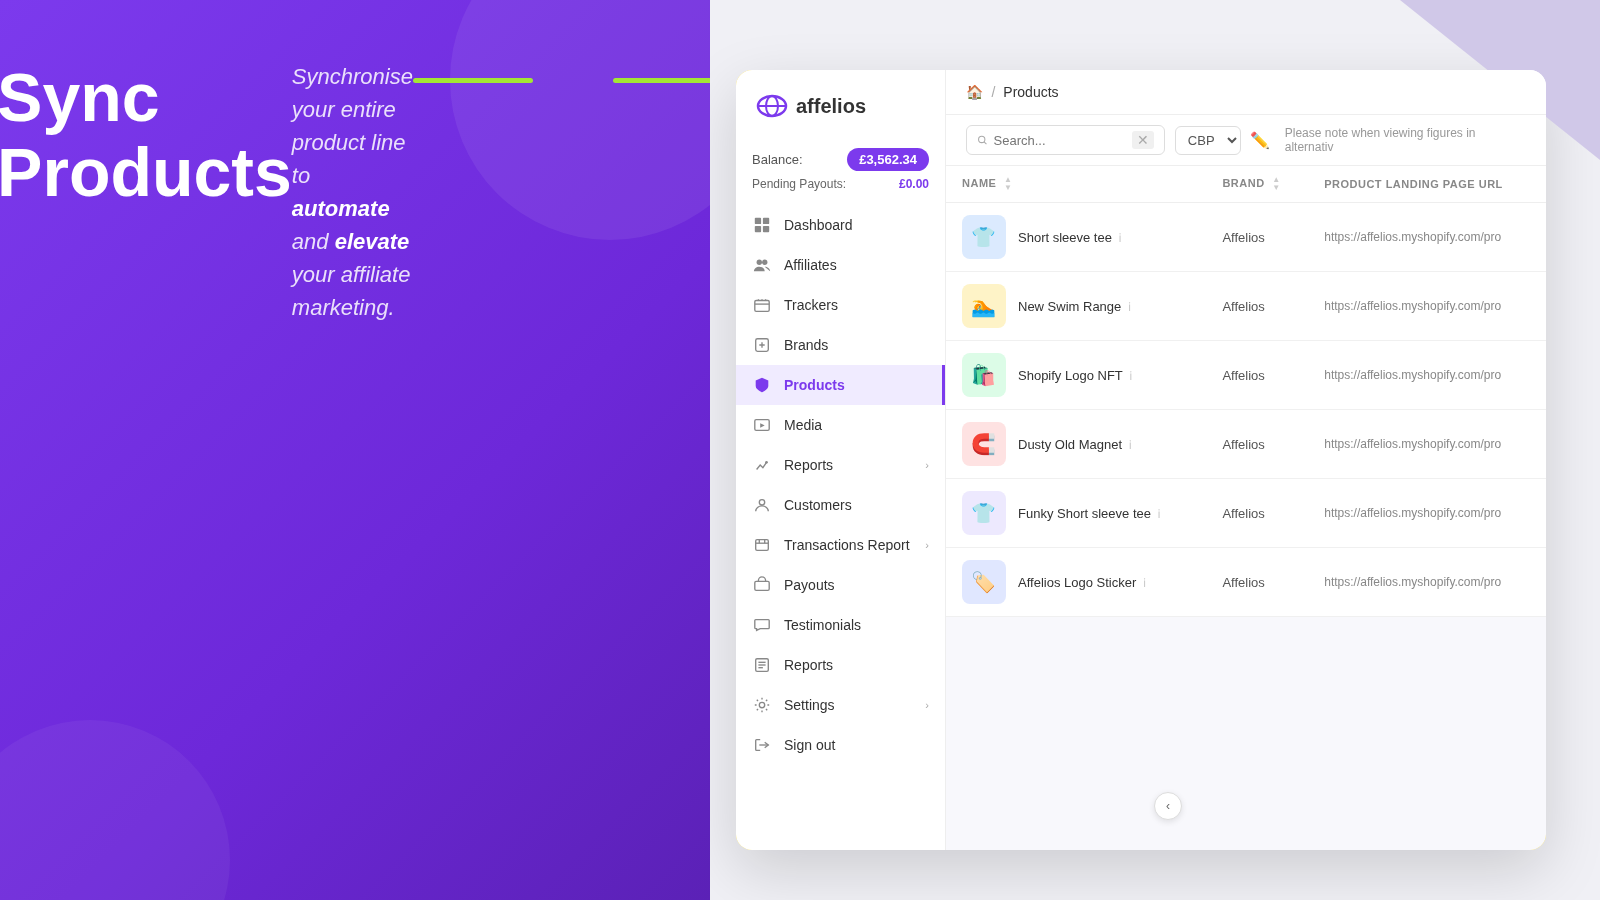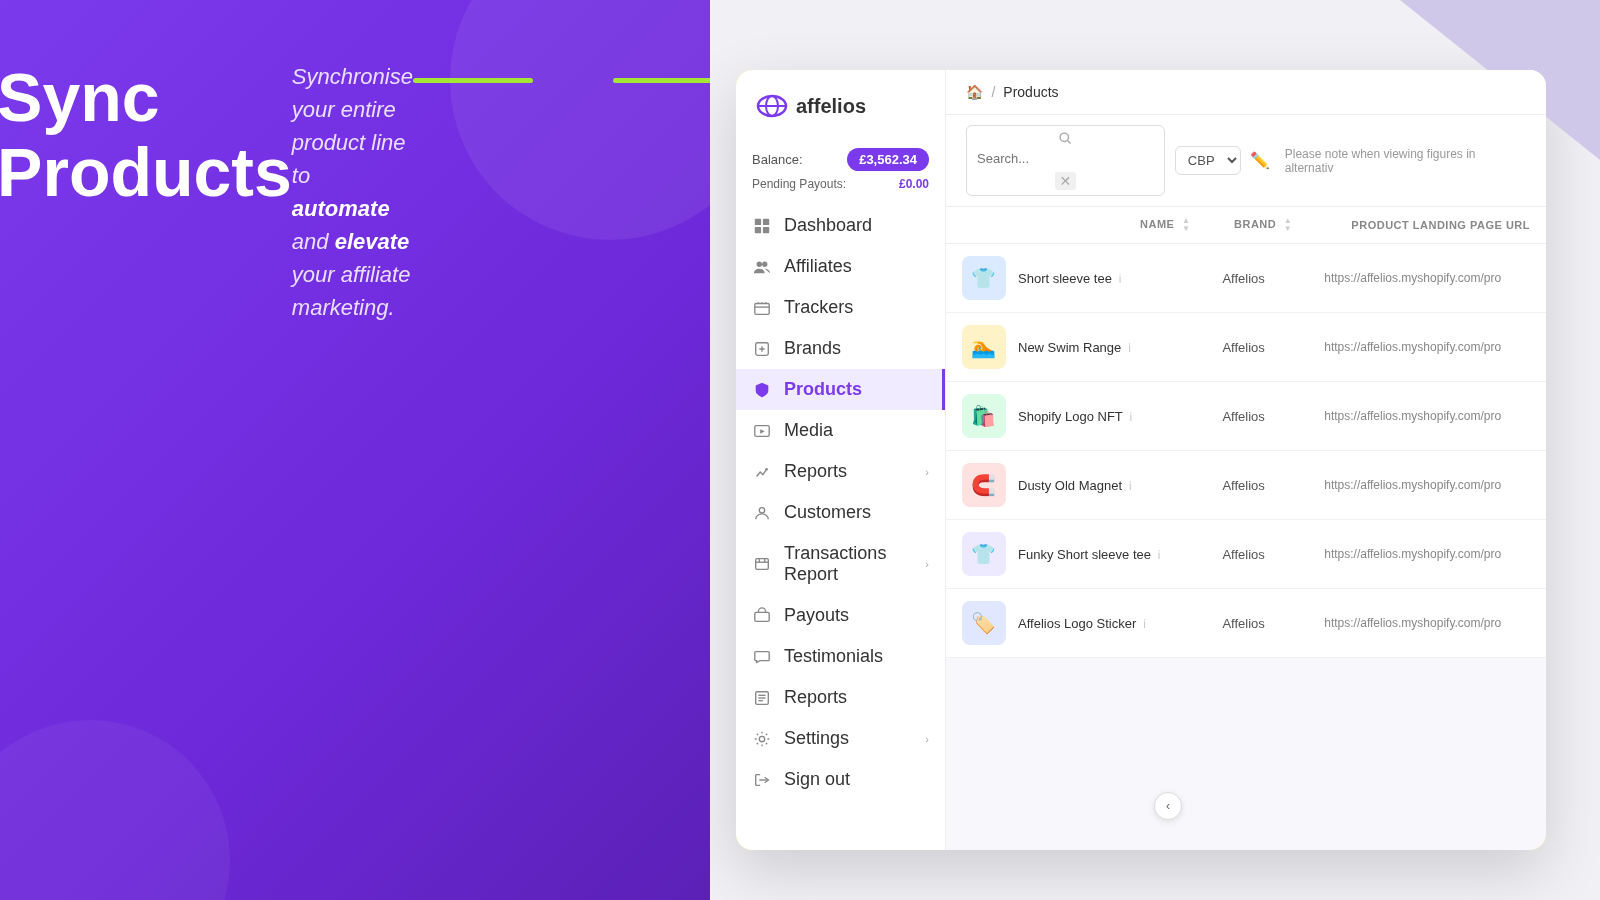--- a/index.html
+++ b/index.html
@@ -197,21 +197,21 @@
       gap: 12px;
       cursor: pointer;
       transition: background 0.15s;
       position: relative;
     }
     .nav-item.active {
       background: #f0ebff;
       border-right: 3px solid #7c3aed;
     }
     .nav-item .nav-label {
-      font-size: 18px;
+      font-size: 14px;
       color: #333;
       flex: 1;
     }
     .nav-item.active .nav-label {
       color: #7c3aed;
       font-weight: 600;
     }
     .nav-arrow {
       font-size: 11px;
       color: #aaa;
@@ -269,21 +269,20 @@
     }
     .search-box {
       display: flex;
       align-items: center;
       border: 1px solid #ddd;
       border-radius: 6px;
       padding: 5px 10px;
       gap: 6px;
       width: 200px;
       background: #fff;
-      flex-direction: column;
     }
     .search-input {
       border: none;
       outline: none;
       font-size: 13px;
       color: #999;
       width: 100%;
     }
     .search-clear {
       color: #aaa;
@@ -321,21 +320,21 @@
     table {
       width: 100%;
       border-collapse: collapse;
     }
     thead tr {
       background: #fff;
       border-bottom: 1px solid #eee;
     }
     thead th {
       padding: 10px 16px;
-      text-align: right;
+      text-align: left;
       font-size: 11px;
       font-weight: 700;
       color: #888;
       text-transform: uppercase;
       letter-spacing: 0.5px;
       white-space: nowrap;
     }
     thead th .sort-icons {
       display: inline-flex;
       flex-direction: column;

